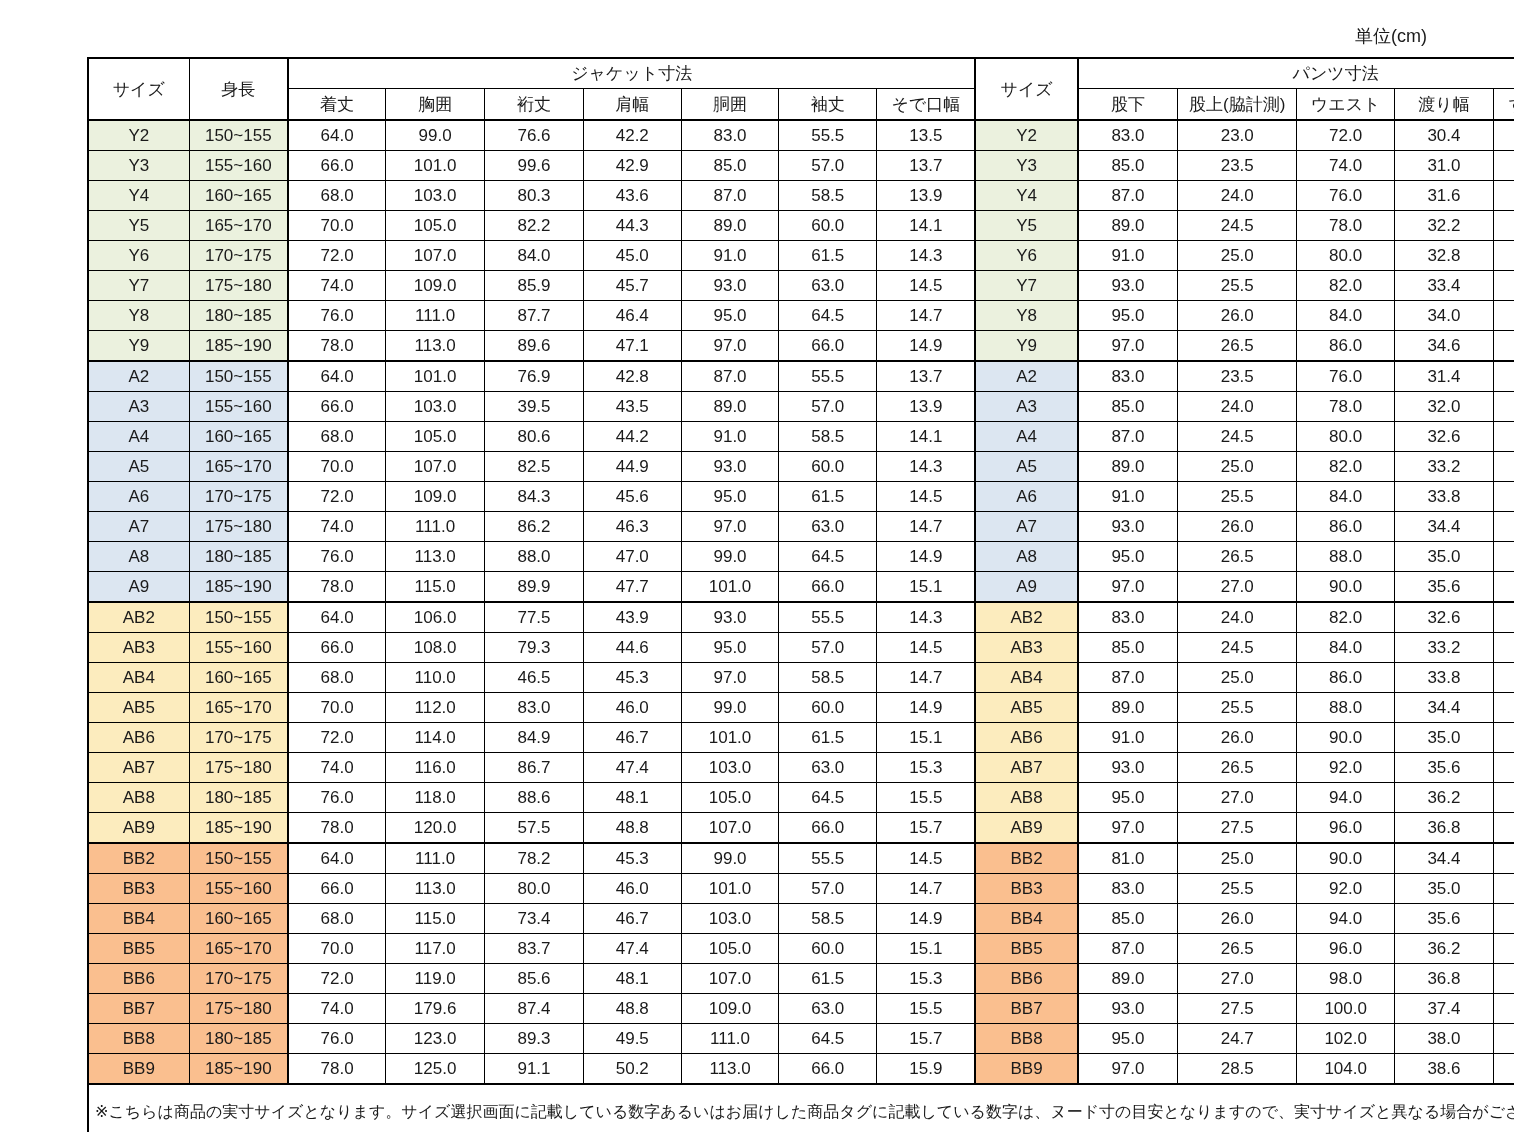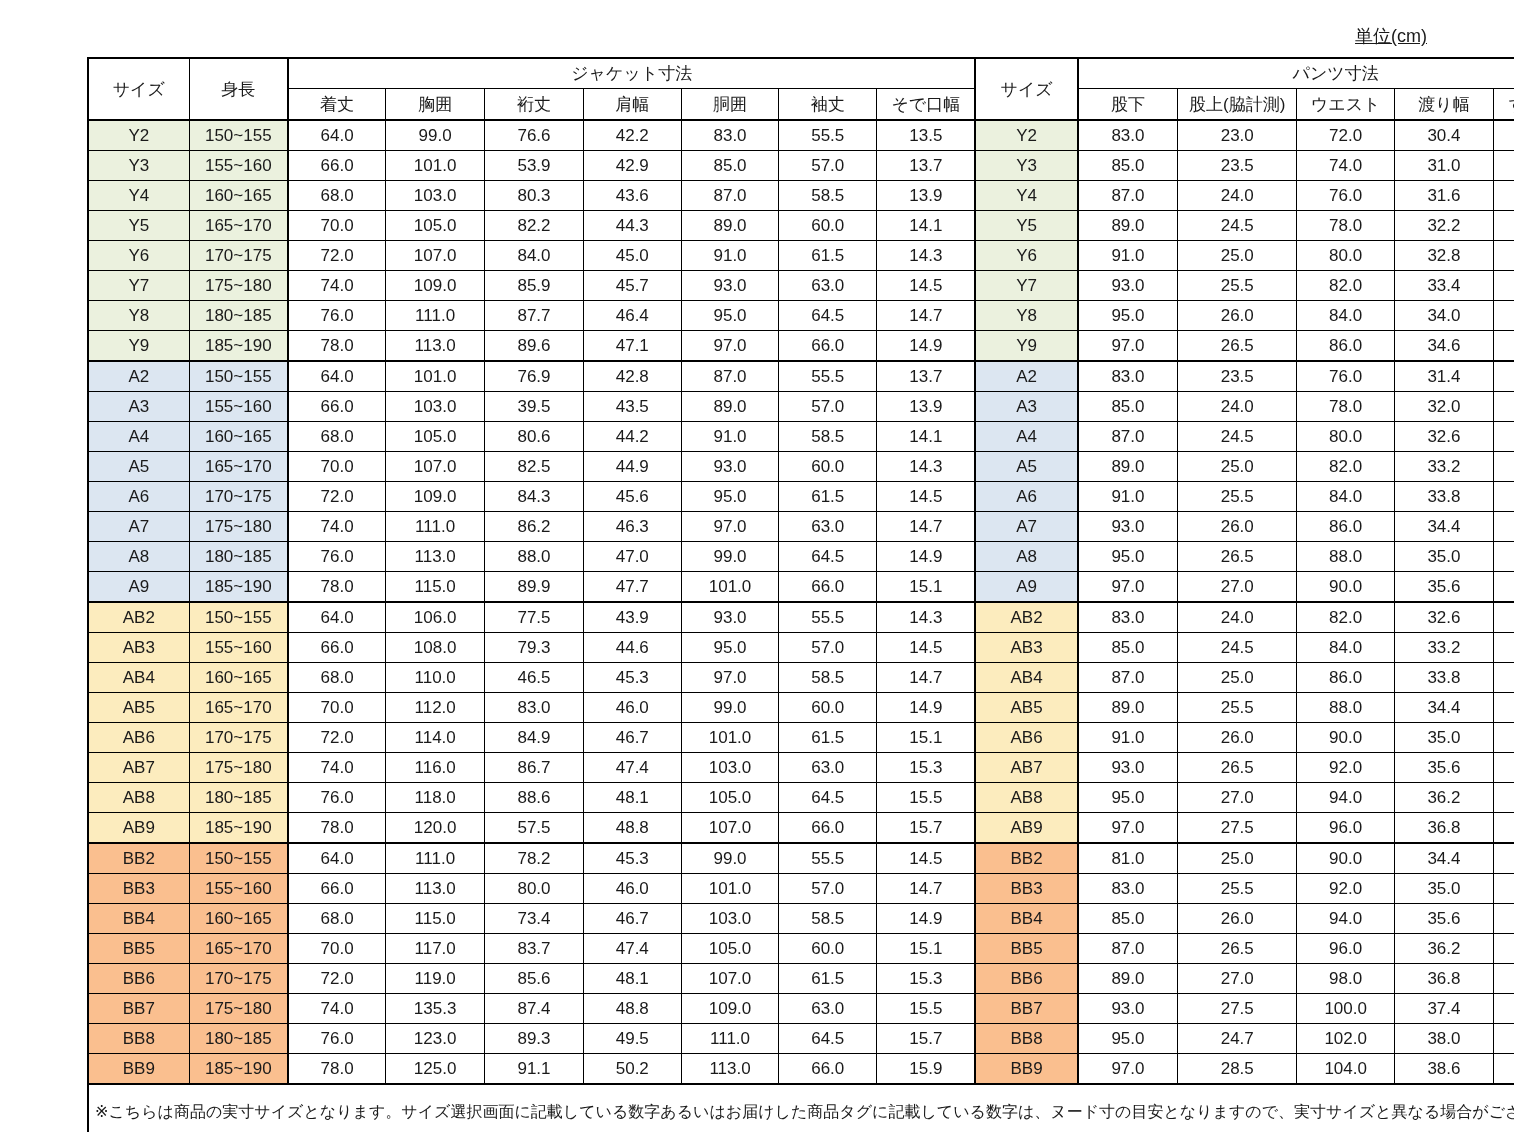--- a/index.html
+++ b/index.html
@@ -5,21 +5,21 @@
   html,body{margin:0;padding:0;background:#ffffff;}
   .page{
     position:relative;
     width:1514px;height:1132px;
     background:#ffffff;
     font-family:"Liberation Sans","DejaVu Sans",sans-serif;
     color:#1a1a1a;
   }
   .unit{
     position:absolute;top:24px;left:87px;width:1340px;
-    text-align:right;font-size:18px;color:#1a1a1a;text-decoration:underline;
+    text-align:right;font-size:18px;color:#1a1a1a;
   }
   table.size-chart{
     position:absolute;left:87px;top:57px;
     border-collapse:collapse;table-layout:fixed;
     border:2px solid #000;
   }
   .size-chart th,.size-chart td{
     border:1px solid #000;
     text-align:center;vertical-align:middle;
     font-weight:normal;font-size:17px;
@@ -108,21 +108,21 @@
           <td>23.0</td>
           <td>72.0</td>
           <td>30.4</td>
           <td>18.0</td>
         </tr>
         <tr>
           <td style="background: rgb(235, 241, 222);">Y3</td>
           <td style="background: rgb(235, 241, 222);">155~160</td>
           <td class="tl">66.0</td>
           <td>101.0</td>
-          <td>53.9</td>
+          <td>99.6</td>
           <td>42.9</td>
           <td>85.0</td>
           <td>57.0</td>
           <td>13.7</td>
           <td class="vthick" style="background: rgb(235, 241, 222);">Y3</td>
           <td>85.0</td>
           <td>23.5</td>
           <td>74.0</td>
           <td>31.0</td>
           <td>18.5</td>
@@ -589,21 +589,21 @@
           <td>89.0</td>
           <td>27.0</td>
           <td>98.0</td>
           <td>36.8</td>
           <td>21.5</td>
         </tr>
         <tr>
           <td style="background: rgb(250, 191, 143);">BB7</td>
           <td style="background: rgb(250, 191, 143);">175~180</td>
           <td class="tl">74.0</td>
-          <td>135.3</td>
+          <td>179.6</td>
           <td>87.4</td>
           <td>48.8</td>
           <td>109.0</td>
           <td>63.0</td>
           <td>15.5</td>
           <td class="vthick" style="background: rgb(250, 191, 143);">BB7</td>
           <td>93.0</td>
           <td>27.5</td>
           <td>100.0</td>
           <td>37.4</td>

